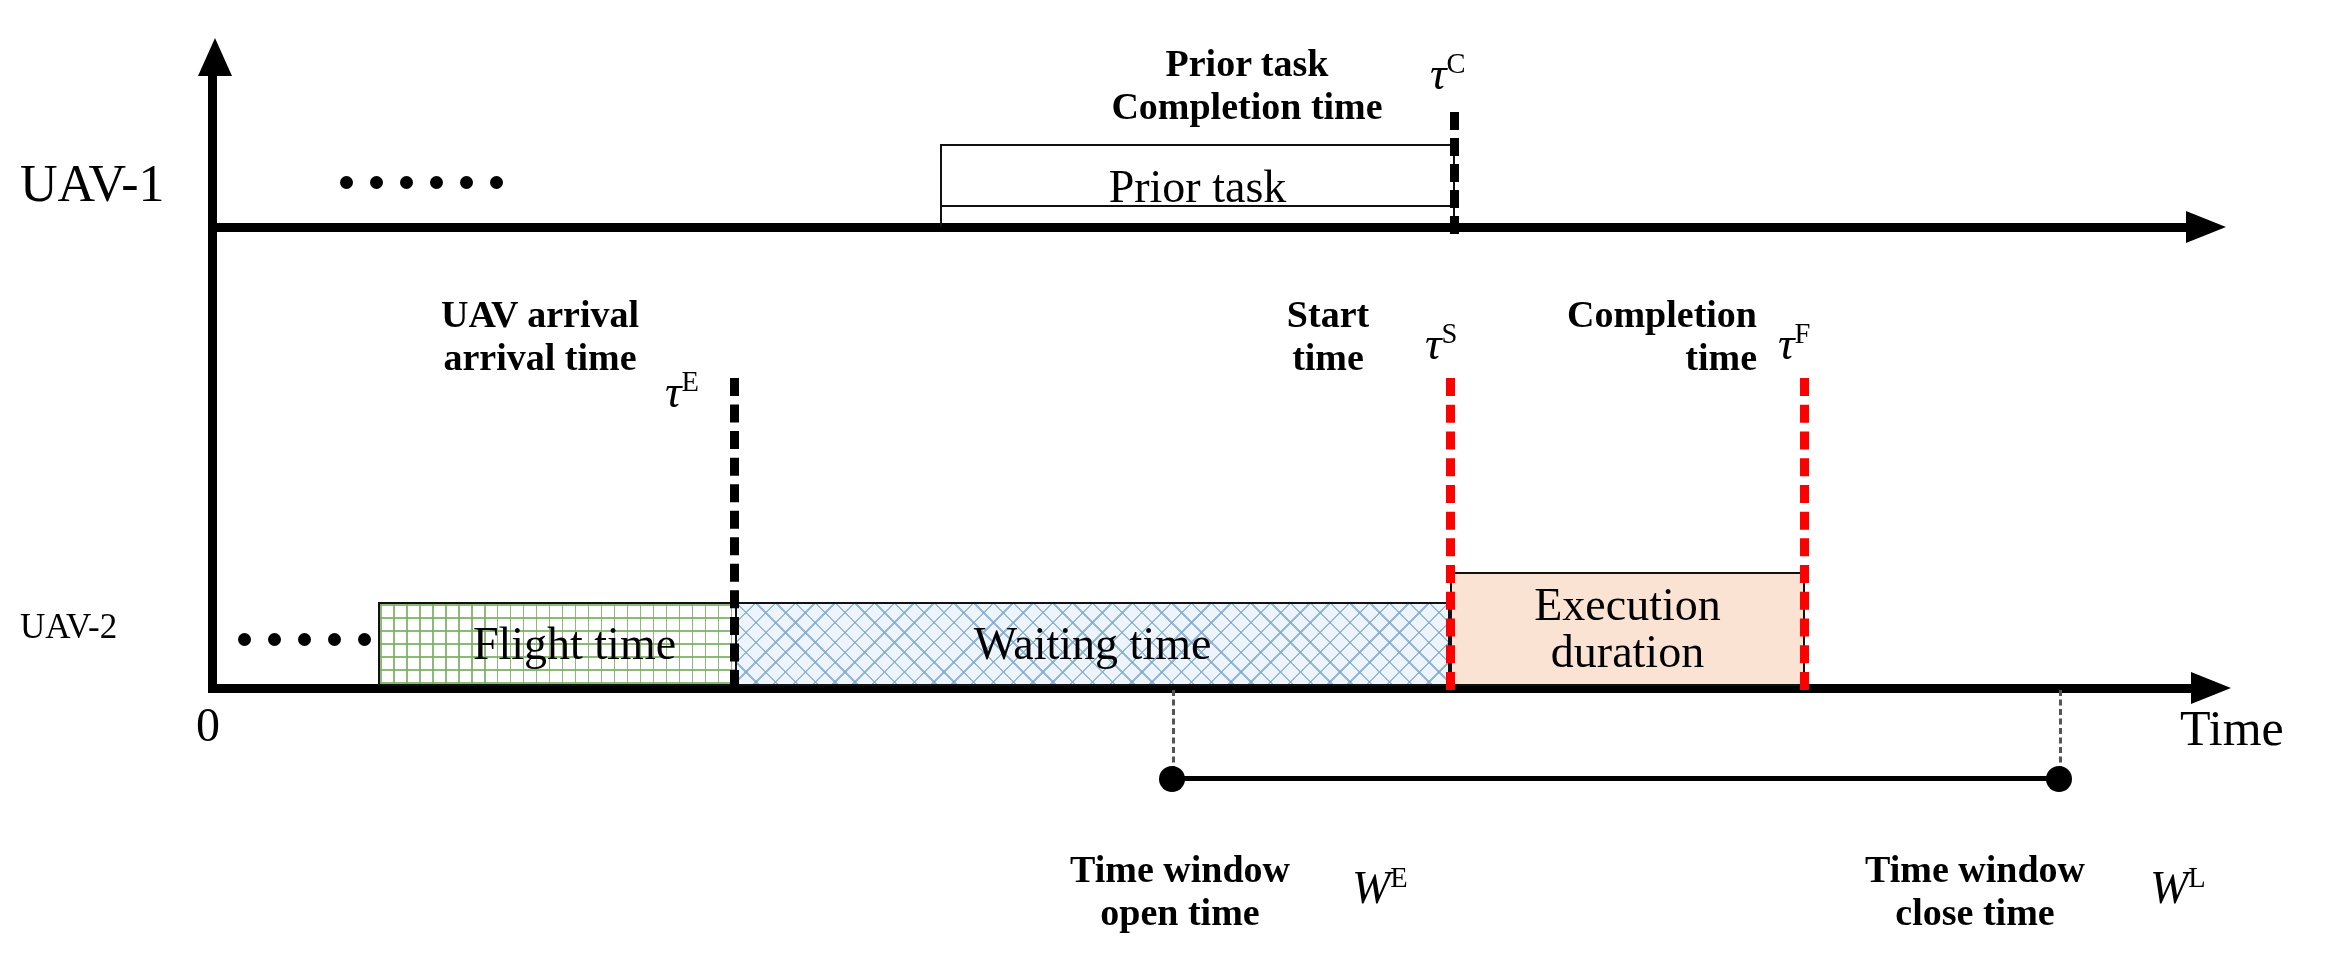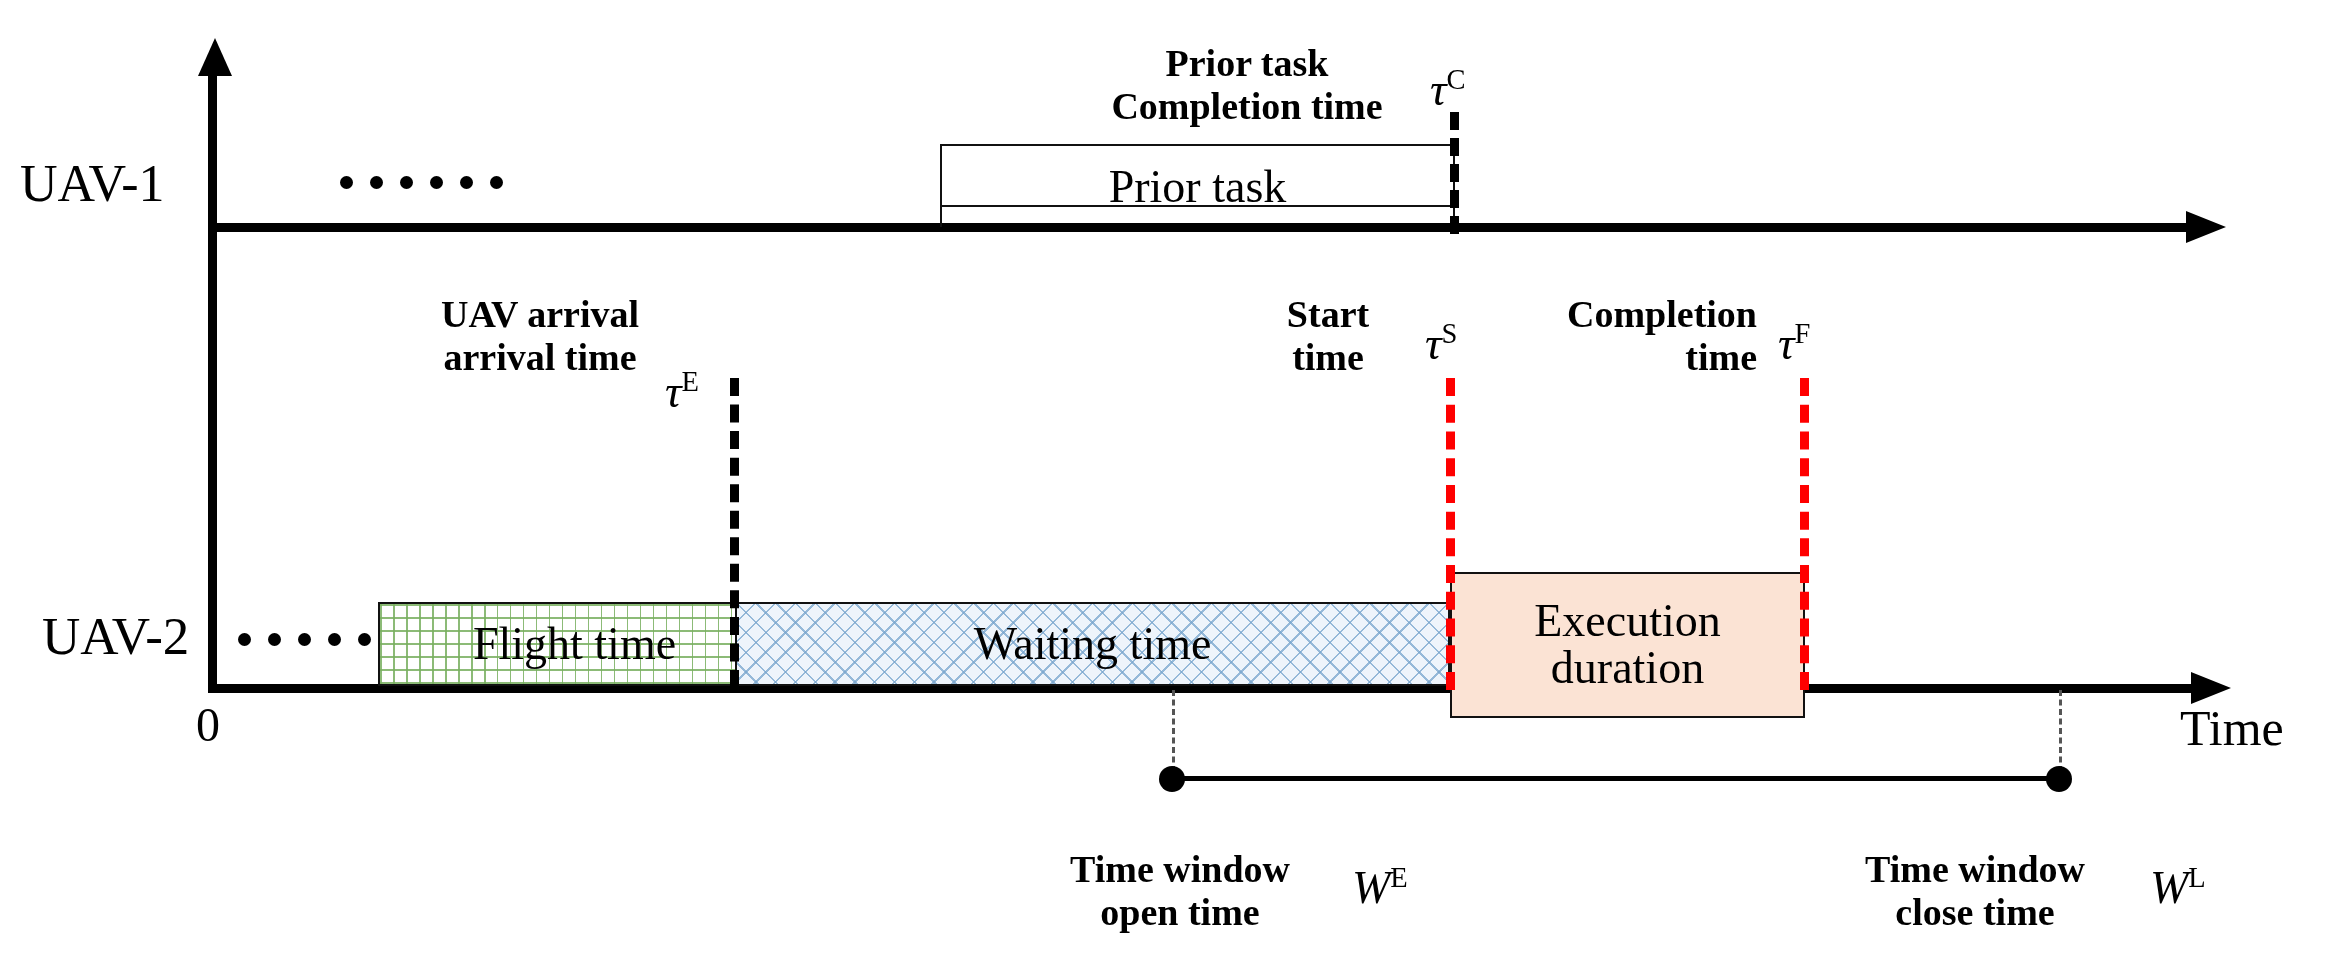--- a/index.html
+++ b/index.html
@@ -102,29 +102,29 @@
   <div class="box fill-none" style="left:940px;top:205px;width:515px;height:22px;border-bottom:none;height:22px;"></div>
 
   <div class="box fill-none" style="left:940px;top:144px;width:515px;height:83px;border-bottom:none;">
     <div class="box-label" style="font-size:46px;">Prior task</div>
   </div>
 
   <div class="lbl bold ctr" style="left:1247px;top:42px;font-size:38px;text-align:center;">
     <span>Prior task</span><br>
     <span>Completion time</span>
   </div>
-  <div class="lbl" style="left:1430px;top:64px;font-size:46px;">
+  <div class="lbl" style="left:1430px;top:48px;font-size:46px;">
     <span class="t-sym">τ</span><span class="sup">C</span>
   </div>
   <div class="dash-v dash-black" style="left:1450px;top:112px;height:122px;"></div>
 
   <div class="haxis" style="left:208px;top:684px;width:1985px;height:9px;"></div>
   <div class="arrow-right" style="left:2191px;top:672px;"></div>
 
-  <div class="lbl" style="left:20px;top:607px;font-size:53px;margin-left:22px;">UAV-2</div>
+  <div class="lbl" style="left:20px;top:607px;font-size:35px;">UAV-2</div>
 
   <div class="lbl" style="left:196px;top:698px;font-size:48px;">0</div>
 
   <div class="lbl" style="left:2180px;top:700px;font-size:50px;">Time</div>
 
   <div class="dots" style="left:238px;top:633px;">
     <i></i>
       <i></i>
       <i></i>
       <i></i>
@@ -132,21 +132,21 @@
   </div>
 
   <div class="box hatch-green" style="left:342px;top:602px;width:393px;height:84px;">
     <div class="box-label" style="font-size:46px;">Flight time</div>
   </div>
 
   <div class="box hatch-blue" style="left:735px;top:602px;width:715px;height:84px;">
     <div class="box-label" style="font-size:46px;">Waiting time</div>
   </div>
 
-  <div class="box fill-peach" style="left:1450px;top:572px;width:355px;height:146px;">
+  <div class="box fill-peach" style="left:1450px;top:572px;width:355px;height:114px;">
     <div class="box-label" style="font-size:46px;">
       <span>Execution</span><br>
       <span>duration</span>
     </div>
   </div>
 
   <div class="lbl bold ctr" style="left:540px;top:293px;font-size:38px;text-align:center;">
     <span>UAV arrival</span><br>
     <span>arrival time</span>
   </div>

